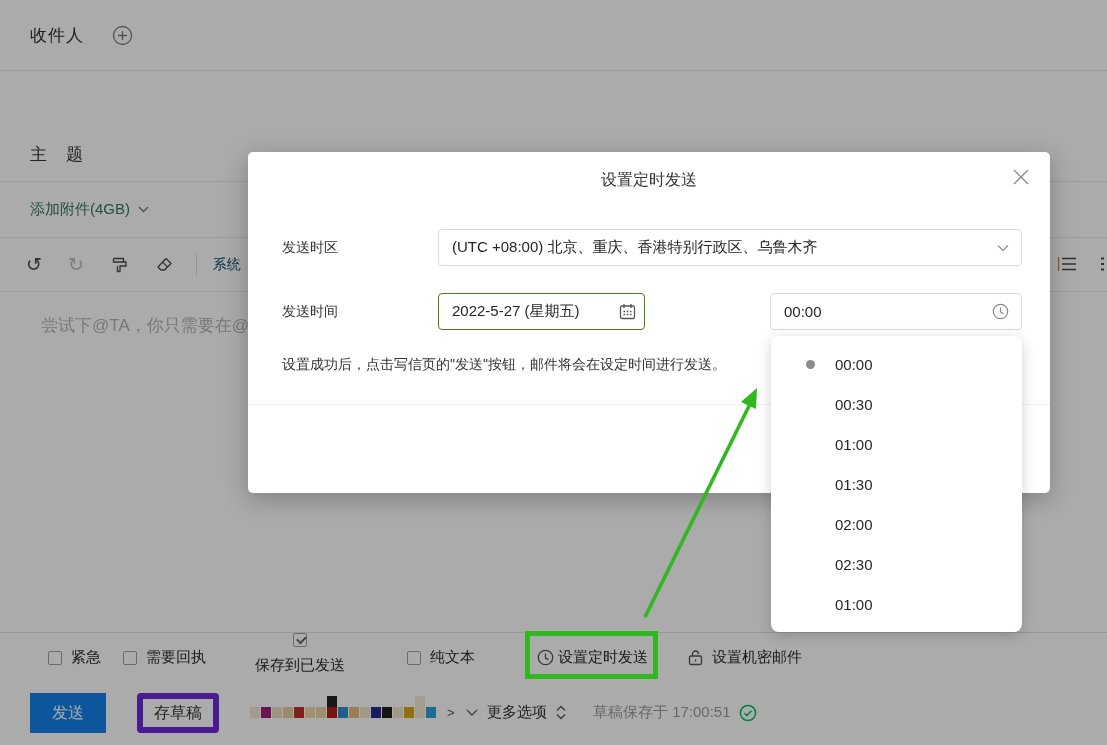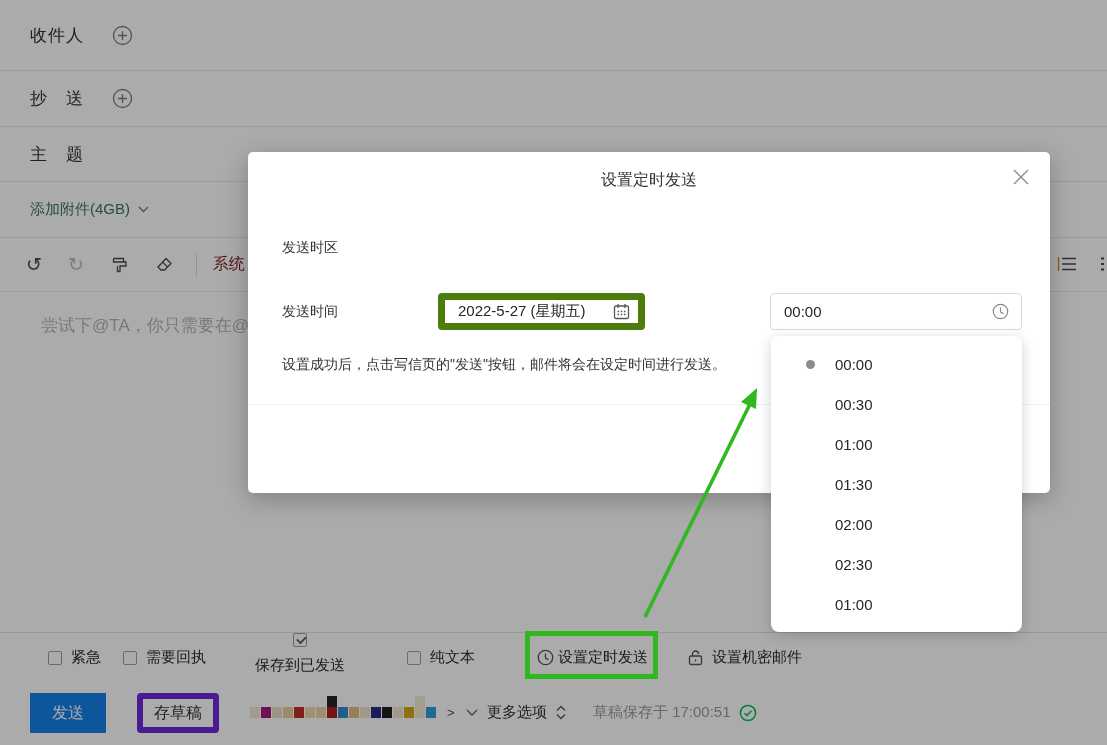--- a/index.html
+++ b/index.html
@@ -12,21 +12,21 @@
   
   .frow { position:absolute; left:0; width:1107px; border-bottom:1px solid #e7e7e7; display:flex; align-items:center; }
   .frow .flabel { margin-left:30px; font-size:17px; color:#333; letter-spacing:1px; }
   .plus-icon { margin-left:28px; cursor:pointer; display:inline-flex; }
   .attach { position:absolute; top:182px; left:0; width:1107px; height:56px; border-bottom:1px solid #e7e7e7; display:flex; align-items:center; }
   .attach-label { margin-left:30px; font-size:15px; color:#35785c; display:inline-flex; align-items:center; gap:8px; cursor:pointer; }
   .toolbar { position:absolute; top:238px; left:0; width:1107px; height:54px; border-bottom:1px solid #e7e7e7; display:flex; align-items:center; }
   .tbtn { margin-left:26px; font-size:19px; color:#4a4a4a; display:inline-flex; align-items:center; cursor:pointer; }
   .tbtn.disabled { color:#bdbdbd; }
   .tdivider { width:1px; height:22px; background:#ddd; margin-left:22px; }
-  .font-name { margin-left:16px; font-size:16px; color:#7f1d1d; white-space:nowrap; cursor:pointer; }
+  .font-name { margin-left:16px; font-size:14px; color:#0c4a6e; white-space:nowrap; cursor:pointer; }
   .toolbar-right { position:absolute; left:1056px; top:16px; display:flex; gap:22px; }
   .body-placeholder { position:absolute; top:314px; left:41px; font-size:17px; color:#b3b3b3; white-space:nowrap; }
   
   .options-row { position:absolute; top:632px; left:0; width:1107px; height:49px; border-top:1px solid #e3e3e3; }
   .opt-item { position:absolute; top:0; height:49px; display:flex; align-items:center; gap:9px; font-size:15px; color:#2b2b2b; cursor:pointer; }
   .cb { width:14px; height:14px; border:1px solid #9e9e9e; border-radius:2px; background:#fff; position:relative; }
   .cb.checked::after { content:""; position:absolute; left:2.5px; top:1.5px; width:7px; height:4px;
     border-left:2px solid #666; border-bottom:2px solid #666; transform:rotate(-45deg); }
   
   .actions-row { position:absolute; top:681px; left:0; width:1107px; height:64px; }
@@ -44,21 +44,21 @@
   .overlay { position:absolute; inset:0; background:rgba(0,0,0,0.33); z-index:10; }
   
   .modal { position:absolute; left:248px; top:152px; width:802px; height:341px; background:#fff; border-radius:5px;
     box-shadow:0 6px 24px rgba(0,0,0,0.25); z-index:20; }
   .modal-title { position:absolute; top:18px; left:0; width:100%; text-align:center; font-size:16px; color:#333; }
   .modal-close { position:absolute; top:16px; right:20px; width:18px; height:18px; cursor:pointer; display:flex; }
   .mrow-label { position:absolute; left:34px; font-size:14px; color:#333; }
   .tz-select { position:absolute; left:190px; top:77px; width:584px; height:37px; border:1px solid #d9d9d9; border-radius:4px;
     display:flex; align-items:center; font-size:15px; color:#262626; padding:0 30px 0 13px; cursor:pointer; background:#fff; }
   .tz-chevron { position:absolute; right:12px; top:14px; }
-  .date-input { position:absolute; left:190px; top:141px; width:207px; height:37px; border:7px solid #4d7c0f; border-radius:4px;
+  .date-input { position:absolute; left:190px; top:141px; width:207px; height:37px; border:1px solid #4d7c0f; border-radius:4px;
     display:flex; align-items:center; justify-content:space-between; font-size:15px; color:#262626; padding:0 8px 0 13px; cursor:pointer; background:#fff; }
   .time-input { position:absolute; left:522px; top:141px; width:252px; height:37px; border:1px solid #d9d9d9; border-radius:4px;
     display:flex; align-items:center; justify-content:space-between; font-size:15px; color:#262626; padding:0 12px 0 13px; cursor:pointer; background:#fff; }
   .modal-note { position:absolute; left:34px; top:204px; font-size:14px; color:#333; }
   .modal-footer { position:absolute; left:0; top:252px; width:100%; height:89px; border-top:1px solid #efefef; }
   
   .time-dropdown { position:absolute; left:771px; top:336px; width:251px; height:296px; background:#fff; border-radius:8px;
     box-shadow:0 3px 14px rgba(0,0,0,0.18); z-index:30; padding:8px 0; overflow:hidden; }
   .time-opt { position:relative; height:40px; display:flex; align-items:center; padding-left:64px; font-size:15px; color:#262626; cursor:pointer; }
   .time-opt .bullet { display:none; }
@@ -68,29 +68,20 @@
   .annot-arrow { position:absolute; left:0; top:0; z-index:40; pointer-events:none; }
   svg.icon { display:block; }
 </style>
 </head>
 <body>
 
 <div class="stage">
 
   <div class="frow" style="top:0;height:71px;">
     <span class="flabel">收件人</span>
-    <span class="plus-icon">
-      <svg class="icon" width="21" height="21" viewBox="0 0 21 21">
-          <circle cx="10.5" cy="10.5" r="9" fill="none" stroke="#7c7c7c" stroke-width="1.3"></circle>
-          <path d="M10.5 6v9M6 10.5h9" stroke="#7c7c7c" stroke-width="1.3"></path>
-        </svg>
-    </span>
-  </div>
-  <div class="frow" style="top:71px;height:56px;">
-    <span class="flabel">抄　送</span>
     <span class="plus-icon">
       <svg class="icon" width="21" height="21" viewBox="0 0 21 21">
           <circle cx="10.5" cy="10.5" r="9" fill="none" stroke="#7c7c7c" stroke-width="1.3"></circle>
           <path d="M10.5 6v9M6 10.5h9" stroke="#7c7c7c" stroke-width="1.3"></path>
         </svg>
     </span>
   </div>
   <div class="frow" style="top:127px;height:55px;">
     <span class="flabel">主　题</span>
   </div>
@@ -220,20 +211,28 @@
 
   <div class="modal">
     <div class="modal-title">设置定时发送</div>
     <span class="modal-close">
       <svg class="icon" width="18" height="18" viewBox="0 0 18 18">
           <path d="M2 2l14 14M16 2L2 16" stroke="#8c8c8c" stroke-width="1.4"></path>
         </svg>
     </span>
 
     <span class="mrow-label" style="top:87px;">发送时区</span>
+    <div class="tz-select">
+      <span>(UTC +08:00) 北京、重庆、香港特别行政区、乌鲁木齐</span>
+      <span class="tz-chevron">
+        <svg class="icon" width="12" height="8" viewBox="0 0 12 8">
+            <path d="M1 1.5l5 5 5-5" fill="none" stroke="#999" stroke-width="1.4"></path>
+          </svg>
+      </span>
+    </div>
 
     <span class="mrow-label" style="top:151px;">发送时间</span>
     <div class="date-input">
       <span>2022-5-27 (星期五)</span>
       <svg class="icon" width="17" height="17" viewBox="0 0 17 17">
           <rect x="1.5" y="3" width="14" height="12.5" rx="1.5" fill="none" stroke="#555" stroke-width="1.3"></rect>
           <path d="M5 1v4M12 1v4" stroke="#555" stroke-width="1.3"></path>
           <path d="M4.5 8.5h1.6M7.7 8.5h1.6M10.9 8.5h1.6M4.5 11.5h1.6M7.7 11.5h1.6M10.9 11.5h1.6" stroke="#555" stroke-width="1.4"></path>
         </svg>
     </div>

